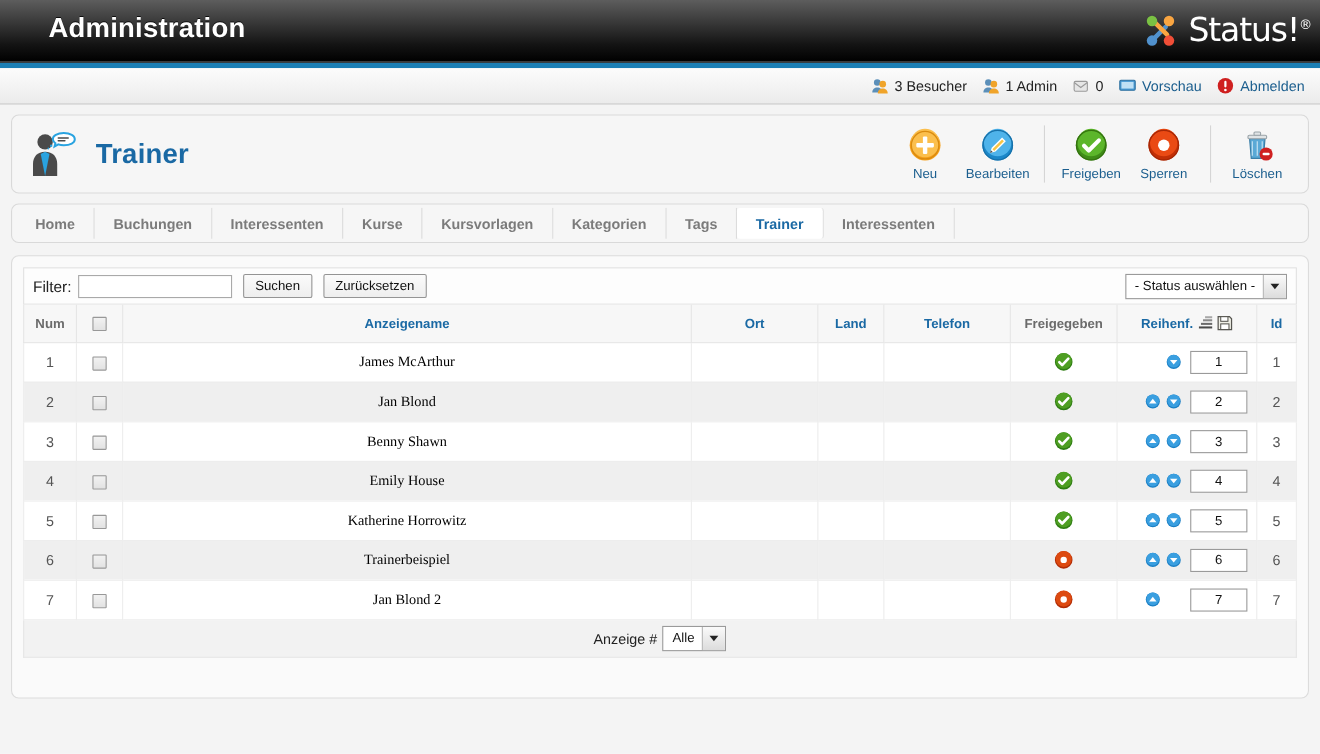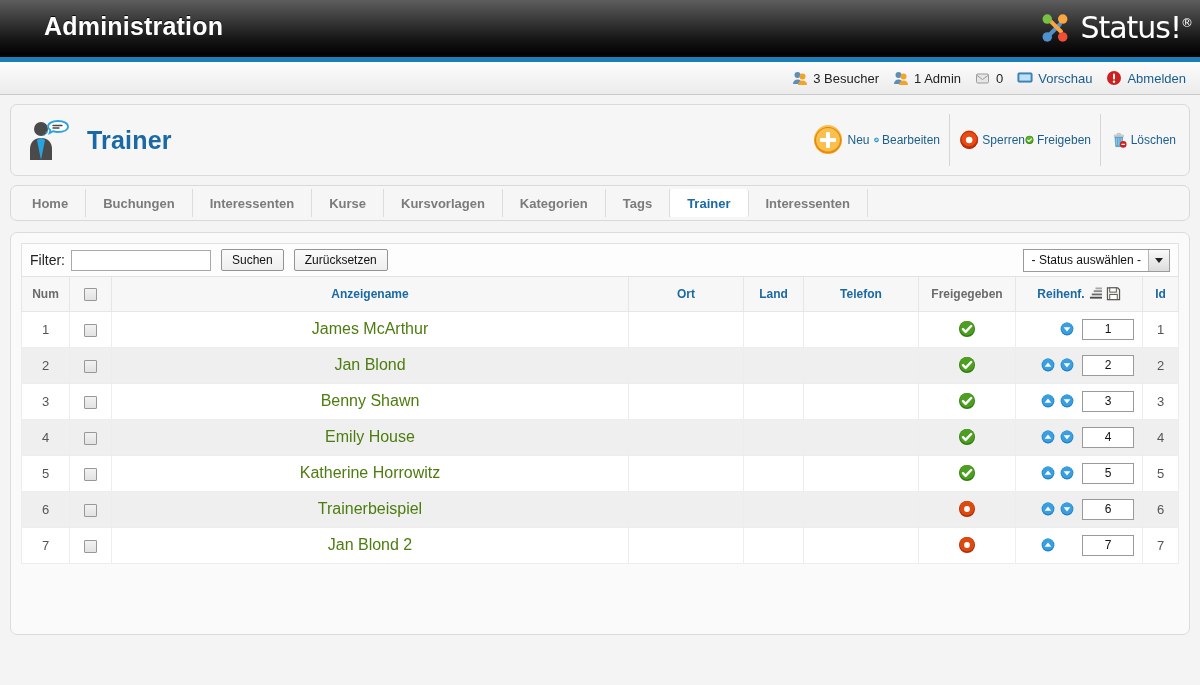--- a/index.html
+++ b/index.html
@@ -107,21 +107,21 @@
   .toolbar-actions {
     margin-left: auto;
     display: flex;
     align-items: stretch;
     height: 62px;
   }
   .tb-group { display: flex; align-items: center; padding: 0 5px; }
   .tb-sep { width: 1px; background: #d5d5d5; margin: 5px 4px; }
   .tb-btn {
     width: 66px;
-    display: flex; flex-direction: row;
+    display: flex; flex-direction: column;
     align-items: center; justify-content: center;
     gap: 3px;
     cursor: pointer;
     border-radius: 4px;
     padding: 3px 0;
   }
   .tb-btn .lbl { font-size: 12px; color: #1b5e8e; }
   .tb-ico { width: 32px; height: 32px; }
 
   
@@ -242,23 +242,24 @@
     height: 36px;
     font-size: 13px;
     padding: 0 8px;
     color: #555;
     text-align: center;
   }
   table.grid tbody tr:nth-child(odd) td { background: #ffffff; }
   table.grid tbody tr:nth-child(even) td { background: #efefef; }
   td.name-cell { text-align: left; padding-left: 14px; }
   td.name-cell a {
-    color: #4d7c0f;
+    color: #000000;
     text-decoration: none;
-    font-size: 16px;
+    font-size: 13px;
+    font-family: Liberation Serif, serif;
   }
   .cb {
     width: 13px; height: 13px;
     border: 1px solid #989898;
     background: linear-gradient(to bottom, #f2f2f2, #e2e2e2);
     display: inline-block;
     vertical-align: middle;
     cursor: pointer;
     border-radius: 1px;
   }
@@ -406,35 +407,35 @@
           </svg>
           <span class="lbl">Bearbeiten</span>
         </div>
       </div>
 
       <div class="tb-sep"></div>
 
       <div class="tb-group">
         <div class="tb-btn">
           <svg class="tb-ico" viewBox="0 0 32 32">
+            <circle cx="16" cy="16" r="14" fill="#3f8c18"></circle>
+            <circle cx="16" cy="13.5" r="12.5" fill="#5cb62b"></circle>
+            <circle cx="16" cy="16" r="13.4" fill="none" stroke="#34720f" stroke-width="1.1"></circle>
+            <path d="M9.5 16.5l4.3 4.4L23 11.6" fill="none" stroke="#ffffff" stroke-width="3.8" stroke-linecap="round" stroke-linejoin="round"></path>
+          </svg>
+          <span class="lbl">Freigeben</span>
+        </div>
+        <div class="tb-btn">
+          <svg class="tb-ico" viewBox="0 0 32 32">
             <circle cx="16" cy="16" r="14" fill="#c22f06"></circle>
             <circle cx="16" cy="13.5" r="12.5" fill="#ea4a14"></circle>
             <circle cx="16" cy="16" r="13.4" fill="none" stroke="#a52705" stroke-width="1.1"></circle>
             <circle cx="16" cy="16" r="5.2" fill="#ffffff"></circle>
           </svg>
           <span class="lbl">Sperren</span>
-        </div>
-        <div class="tb-btn">
-          <svg class="tb-ico" viewBox="0 0 32 32">
-            <circle cx="16" cy="16" r="14" fill="#3f8c18"></circle>
-            <circle cx="16" cy="13.5" r="12.5" fill="#5cb62b"></circle>
-            <circle cx="16" cy="16" r="13.4" fill="none" stroke="#34720f" stroke-width="1.1"></circle>
-            <path d="M9.5 16.5l4.3 4.4L23 11.6" fill="none" stroke="#ffffff" stroke-width="3.8" stroke-linecap="round" stroke-linejoin="round"></path>
-          </svg>
-          <span class="lbl">Freigeben</span>
         </div>
       </div>
 
       <div class="tb-sep"></div>
 
       <div class="tb-group">
         <div class="tb-btn">
           <svg class="tb-ico" viewBox="0 0 32 32">
             <path d="M9 10h14l-1.5 18h-11z" fill="#5aa9d6" stroke="#3b7fa8" stroke-width="1.1"></path>
             <path d="M11.5 12.5v13M16 12.5v13M20.5 12.5v13" stroke="#b9dcef" stroke-width="1.2"></path>
@@ -712,14 +713,23 @@
                 </svg>
                 <span class="arrow-slot"></span>
                 <input class="ord-input" type="text" value="7" style="">
               </div>
             </td>
             <td>7</td>
           </tr>
         </tbody>
     </table>
 
+    <div class="grid-footer">
+      <span>Anzeige #</span>
+      <div class="fake-select">
+        <span class="sv">Alle</span>
+        <span class="arrow">
+            <span class="caret"></span>
+          </span>
+      </div>
+    </div>
   </div>
 </div>
 
 </body></html>

